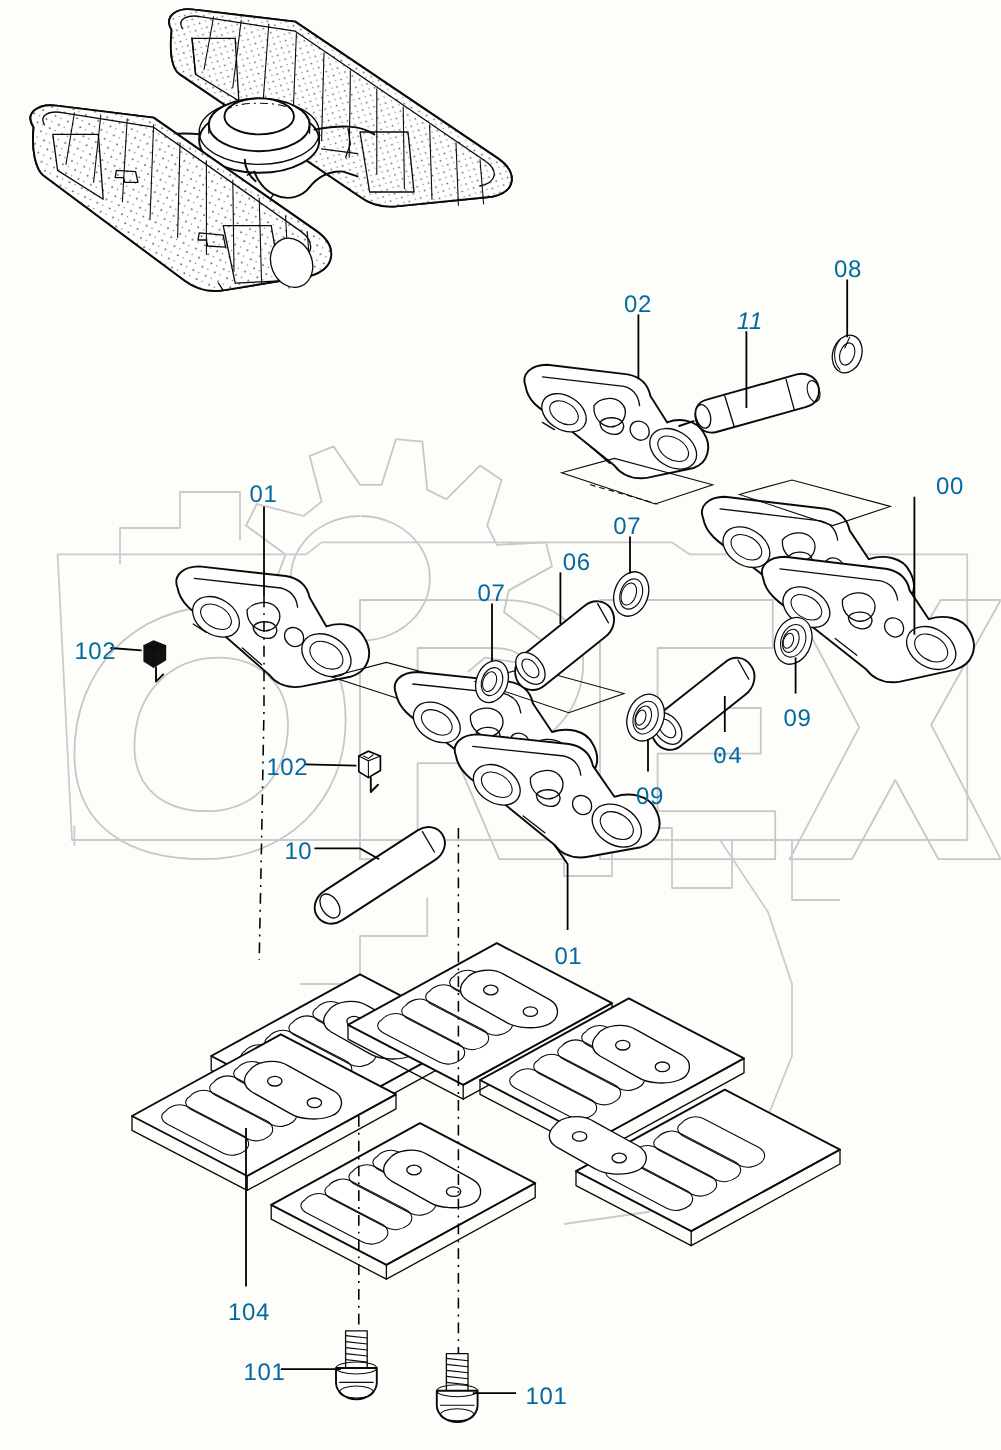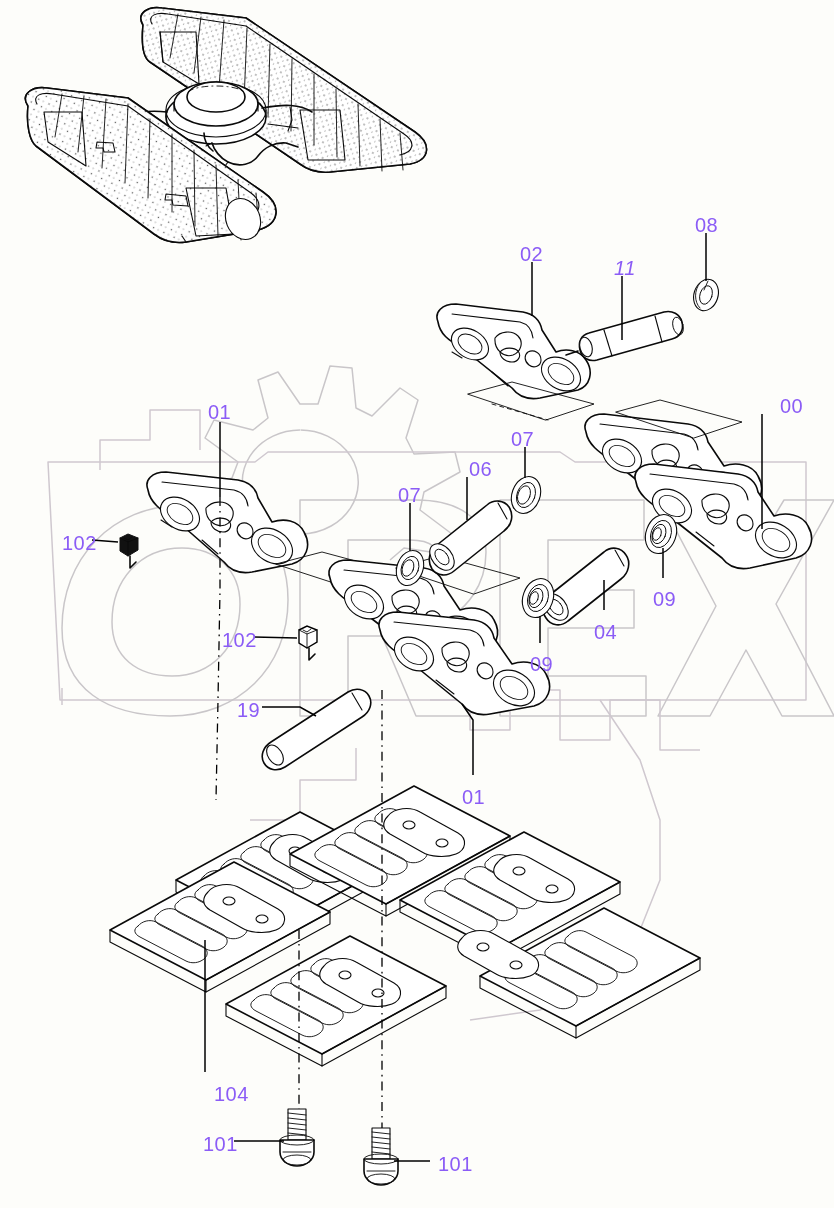--- a/index.html
+++ b/index.html
@@ -20,21 +20,21 @@
   .dark{fill:#111;stroke:#111;stroke-width:1;}
   .leader{fill:none;stroke:#000;stroke-width:1.5;stroke-linecap:butt;}
   .dashline{fill:none;stroke:#000;stroke-width:1.3;stroke-dasharray:9 5 1.6 5;}
   .wm{fill:none;stroke:#c9c6c9;stroke-width:1.5;stroke-linejoin:round;}
   .wm2{fill:none;stroke:#cfc8cf;stroke-width:1.5;stroke-linejoin:round;}
   .lbl{
     position:absolute;
     font-family:"Liberation Sans", sans-serif;
     font-size:20px;
     font-weight:400;
-    color:#8b5cf6;
+    color:#0369a1;
     letter-spacing:0.5px;
     white-space:nowrap;
     line-height:1;
     -webkit-font-smoothing:none;
   }
 </style>
 </head>
 <body>
 
 <div id="stage">
@@ -472,28 +472,28 @@
       <path class="dashline" d="M220 497 L220 590 L218 700 L216 800"></path>
       <path class="dashline" d="M299 930 L299 1040 L299 1109"></path>
       <path class="dashline" d="M382 690 L382 800 L382 900 L382 1000 L382 1128"></path>
     </g>
   </svg>
 
   <div class="lbl" style="left:780px;top:396px;">00</div>
   <div class="lbl" style="left:208px;top:402px;">01</div>
   <div class="lbl" style="left:462px;top:787px;">01</div>
   <div class="lbl" style="left:520px;top:244px;text-align:right;">02</div>
-  <div class="lbl" style="left:594px;top:622px;">04</div>
+  <div class="lbl" style="left:594px;top:622px;font-family:Liberation Mono, monospace;">04</div>
   <div class="lbl" style="left:456px;top:459px;margin-left:13px;">06</div>
   <div class="lbl" style="left:511px;top:429px;">07</div>
   <div class="lbl" style="left:398px;top:485px;">07</div>
   <div class="lbl" style="left:695px;top:215px;">08</div>
   <div class="lbl" style="left:653px;top:589px;">09</div>
   <div class="lbl" style="left:530px;top:654px;">09</div>
-  <div class="lbl" style="left:237px;top:700px;">19</div>
+  <div class="lbl" style="left:237px;top:700px;">10</div>
   <div class="lbl" style="left:614px;top:258px;font-style:italic;">11</div>
   <div class="lbl" style="left:203px;top:1134px;">101</div>
   <div class="lbl" style="left:438px;top:1154px;">101</div>
   <div class="lbl" style="left:62px;top:533px;">102</div>
   <div class="lbl" style="left:222px;top:630px;">102</div>
-  <div class="lbl" style="left:190px;top:1084px;margin-left:24px;">104</div>
+  <div class="lbl" style="left:190px;top:1084px;">104</div>
 
 </div>
 
 </body></html>

